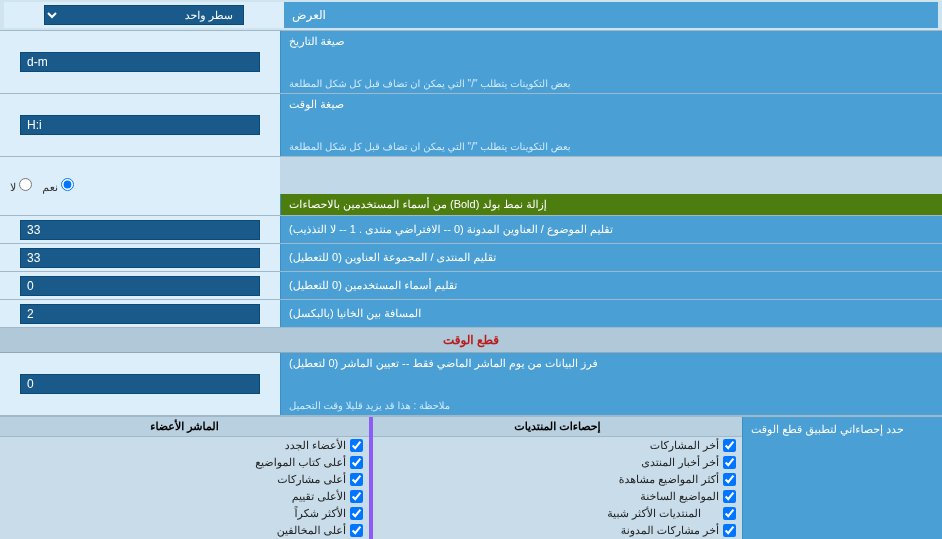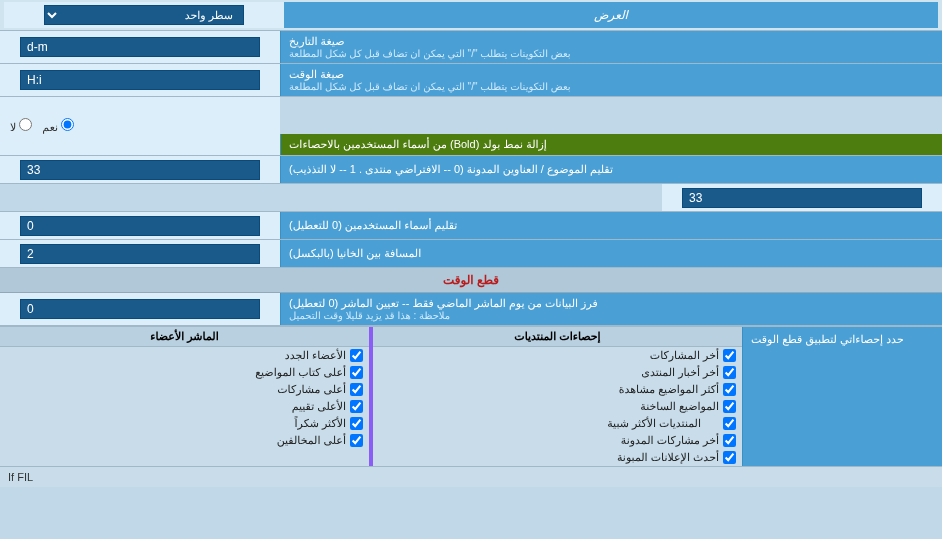--- a/index.html
+++ b/index.html
@@ -76,20 +76,21 @@
       background: #4a9fd4;
       color: #fff;
       padding: 4px 8px;
       text-align: right;
       font-size: 11px;
       display: flex;
       flex-direction: column;
       justify-content: center;
       align-items: flex-end;
       border-left: 1px solid #3a8fc4;
+      gap: 30px;
     }
 
     .full-row .label-cell .sub-text {
       font-size: 10px;
       color: #d0eaff;
     }
 
     .full-row .value-cell {
       width: 280px;
       background: #dceefa;
@@ -146,21 +147,21 @@
       font-size: 11px;
     }
 
   </style>
 </head>
 <body>
 
 <div class="main-container">
 
   <div class="top-row">
-    <div style="flex:1; text-align:right; padding-right:8px; background:#4a9fd4; color:#fff; min-height:26px; display:flex; align-items:center; justify-content:center; padding: 2px 8px; font-style: italic;">
+    <div style="flex:1; text-align:right; padding-right:8px; background:#4a9fd4; color:#fff; min-height:26px; display:flex; align-items:center; justify-content:flex-end; padding: 2px 8px;">
       <span>العرض</span>
     </div>
     <div style="width:280px; background:#dceefa; display:flex; align-items:center; justify-content:center; min-height:26px; padding:2px 8px;">
       <select style="background:#1a5a8a; color:#fff; border:1px solid #0a4a7a; padding:2px 6px; font-size:11px; direction:rtl; width:200px;"><option>سطر واحد</option><option>سطرين</option><option>ثلاثة أسطر</option></select>
     </div>
   </div>
 
   <div class="full-row">
     <div class="label-cell">
       <span>صيغة التاريخ</span>
@@ -200,20 +201,23 @@
   <div class="full-row">
     <div class="label-cell">
       <span>تقليم الموضوع / العناوين المدونة (0 -- الافتراضي منتدى . 1 -- لا التذذيب)</span>
     </div>
     <div class="value-cell">
       <input type="number" value="33" style="">
     </div>
   </div>
 
   <div class="full-row">
+    <div class="label-cell">
+      <span>تقليم المنتدى / المجموعة العناوين (0 للتعطيل)</span>
+    </div>
     <div class="value-cell">
       <input type="number" value="33" style="">
     </div>
   </div>
 
   <div class="full-row">
     <div class="label-cell">
       <span>تقليم أسماء المستخدمين (0 للتعطيل)</span>
     </div>
     <div class="value-cell">

